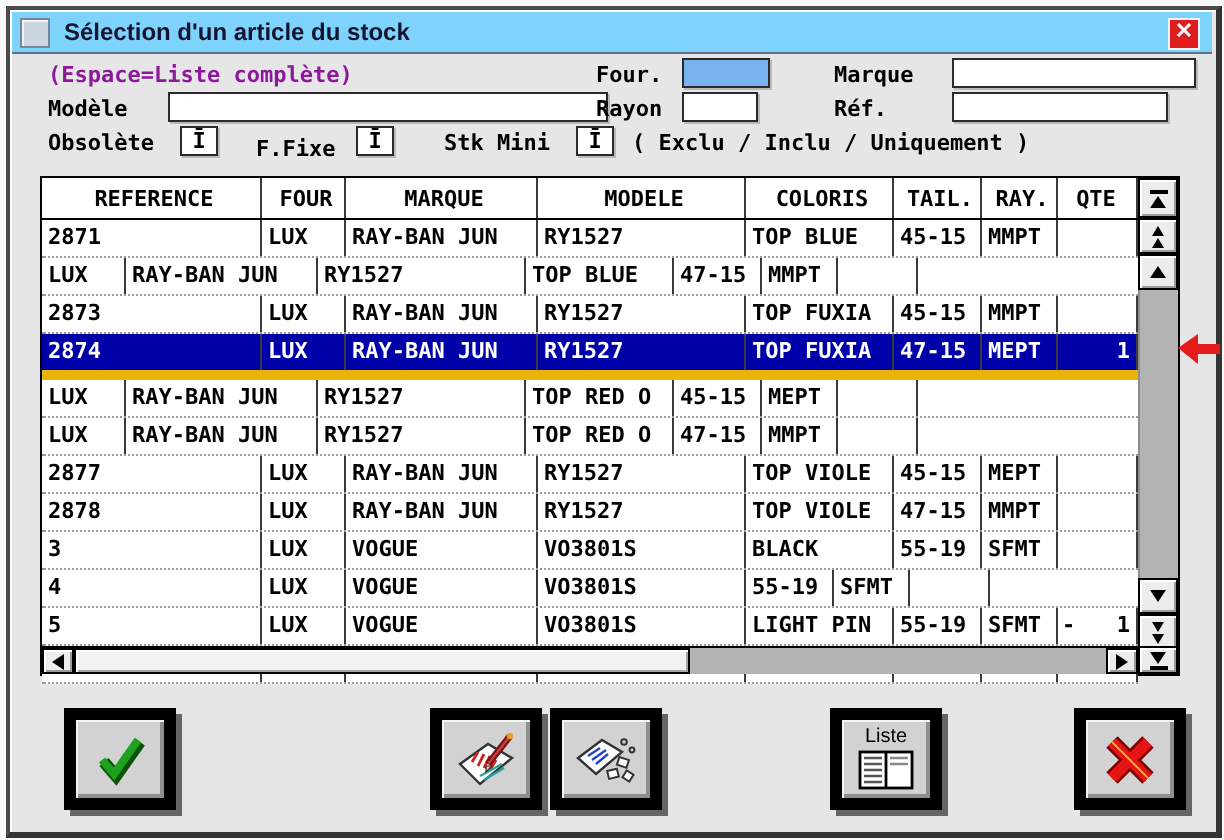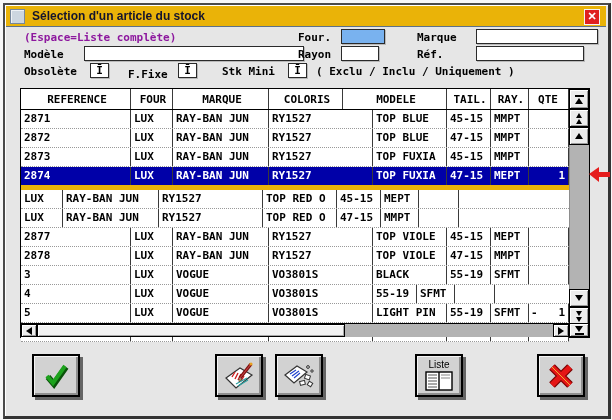--- a/index.html
+++ b/index.html
@@ -7,21 +7,21 @@
        font-family:"DejaVu Sans Mono", monospace;}
   .abs{position:absolute;}
 
   
   #dialog{left:3px;top:3px;width:603px;height:411px;background:#e6e6e6;
           border-top:2px solid #4a4a4a;border-left:2px solid #4a4a4a;
           border-right:3px solid #333;border-bottom:3px solid #333;
           box-shadow:inset 1px 0 0 #fff, inset 0 1px 0 #fff;}
 
   
-  #titlebar{left:6px;top:6px;width:600px;height:20px;background:#eab308;
+  #titlebar{left:6px;top:6px;width:600px;height:20px;background:#7dd3fc;
             border-bottom:1px solid #5d7188;display:flex;align-items:center;}
   #sysmenu{width:13px;height:13px;margin-left:4px;background:#ccd6e0;
            border:1px solid #76879c;box-shadow:inset 1px 1px 0 #eef2f6;}
   #title{margin-left:7px;font-family:"Liberation Sans", sans-serif;font-weight:bold;
          font-size:12px;color:#14142e;}
   #closebtn{position:absolute;right:6px;top:3px;width:14px;height:14px;background:#df1f1f;
             border:1px solid #f4f4f4;color:#fff;font-family:"Liberation Sans", sans-serif;
             font-weight:bold;font-size:11px;line-height:12px;text-align:center;cursor:default;}
 
   
@@ -77,21 +77,21 @@
   #corner{position:absolute;right:0;bottom:0;width:20px;height:14px;}
 
   
   #rowarrow{left:589px;top:167px;width:22px;height:15px;}
   #rowarrow .shaft{position:absolute;left:9px;top:5px;width:12px;height:5px;background:#e51c1c;}
   #rowarrow .head{position:absolute;left:0;top:0;width:0;height:0;
                   border-top:7px solid transparent;border-bottom:8px solid transparent;
                   border-right:10px solid #e51c1c;}
 
   
-  .bigbtn{width:44px;height:39px;background:#d2d2d2;border:2px solid #000000;box-sizing:content-box;
+  .bigbtn{width:44px;height:39px;background:#d2d2d2;border:6px solid #000000;box-sizing:content-box;
           box-shadow:inset 1px 1px 0 #f4f4f4, inset -2px -2px 0 #8f8f8f, 3px 3px 0 #666;
           display:flex;flex-direction:column;align-items:center;justify-content:center;cursor:default;}
   .bigbtn svg{display:block;}
   #liste-label{font-family:"Liberation Sans", sans-serif;font-size:10px;color:#000;line-height:11px;}
 </style>
 </head>
 <body>
 
 <div id="dialog" class="abs"></div>
 
@@ -121,39 +121,38 @@
 <div class="abs lbl" style="left:222px;top:65px">Stk Mini</div>
 <div class="abs field flagbox lbl" style="left:288px;top:63px">Ī</div>
 <div class="abs lbl" style="left:316px;top:65px">( Exclu / Inclu / Uniquement )</div>
 
 <div id="table" class="abs">
   <div id="grid">
     <div class="thead">
         <div class="cell c0">REFERENCE</div>
         <div class="cell c1">FOUR</div>
         <div class="cell c2">MARQUE</div>
+        <div class="cell c3">MODELE</div>
         <div class="cell c4">COLORIS</div>
-        <div class="cell c3">MODELE</div>
         <div class="cell c5">TAIL.</div>
         <div class="cell c6">RAY.</div>
         <div class="cell c7">QTE</div>
       </div>
     <div>
         <div class="trow">
           <div class="cell c0">2871</div>
           <div class="cell c1">LUX</div>
           <div class="cell c2">RAY-BAN JUN</div>
           <div class="cell c3">RY1527</div>
           <div class="cell c4">TOP BLUE</div>
           <div class="cell c5">45-15</div>
           <div class="cell c6">MMPT</div>
           <div class="cell c7"></div>
         </div>
         <div class="trow">
-          <div class="cell c0">2872</div>
           <div class="cell c1">LUX</div>
           <div class="cell c2">RAY-BAN JUN</div>
           <div class="cell c3">RY1527</div>
           <div class="cell c4">TOP BLUE</div>
           <div class="cell c5">47-15</div>
           <div class="cell c6">MMPT</div>
           <div class="cell c7"></div>
         </div>
         <div class="trow">
           <div class="cell c0">2873</div>

